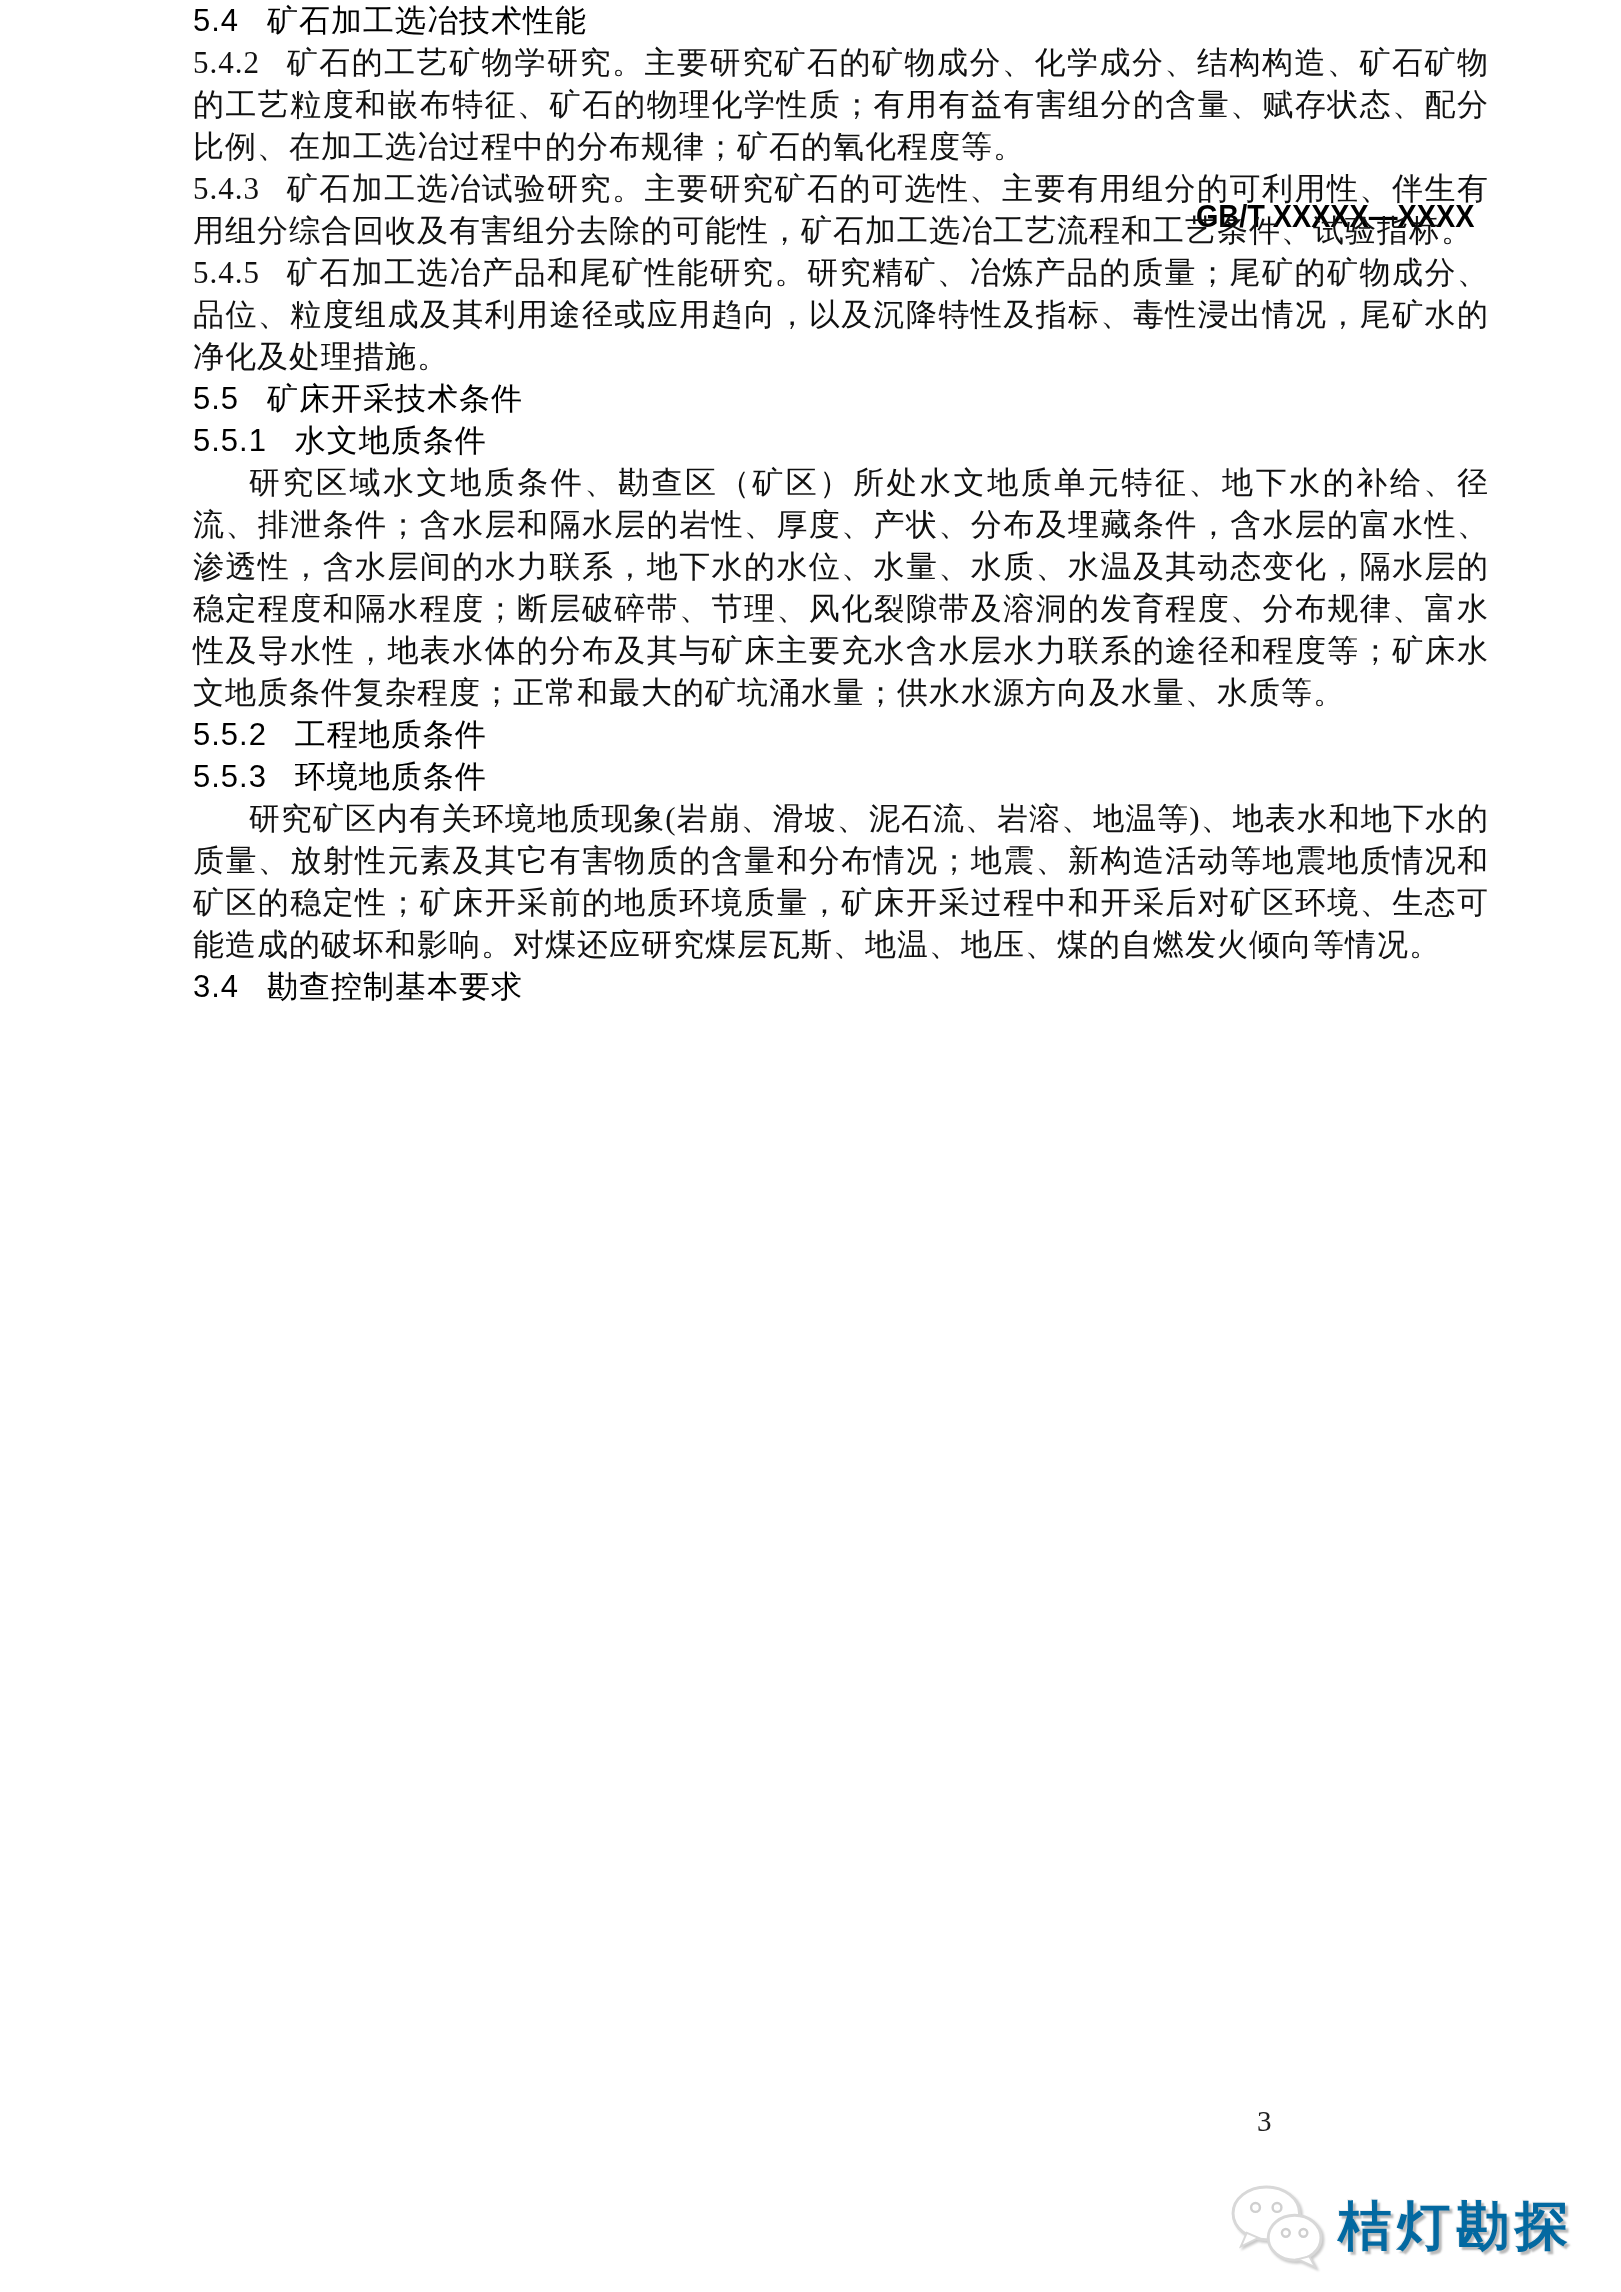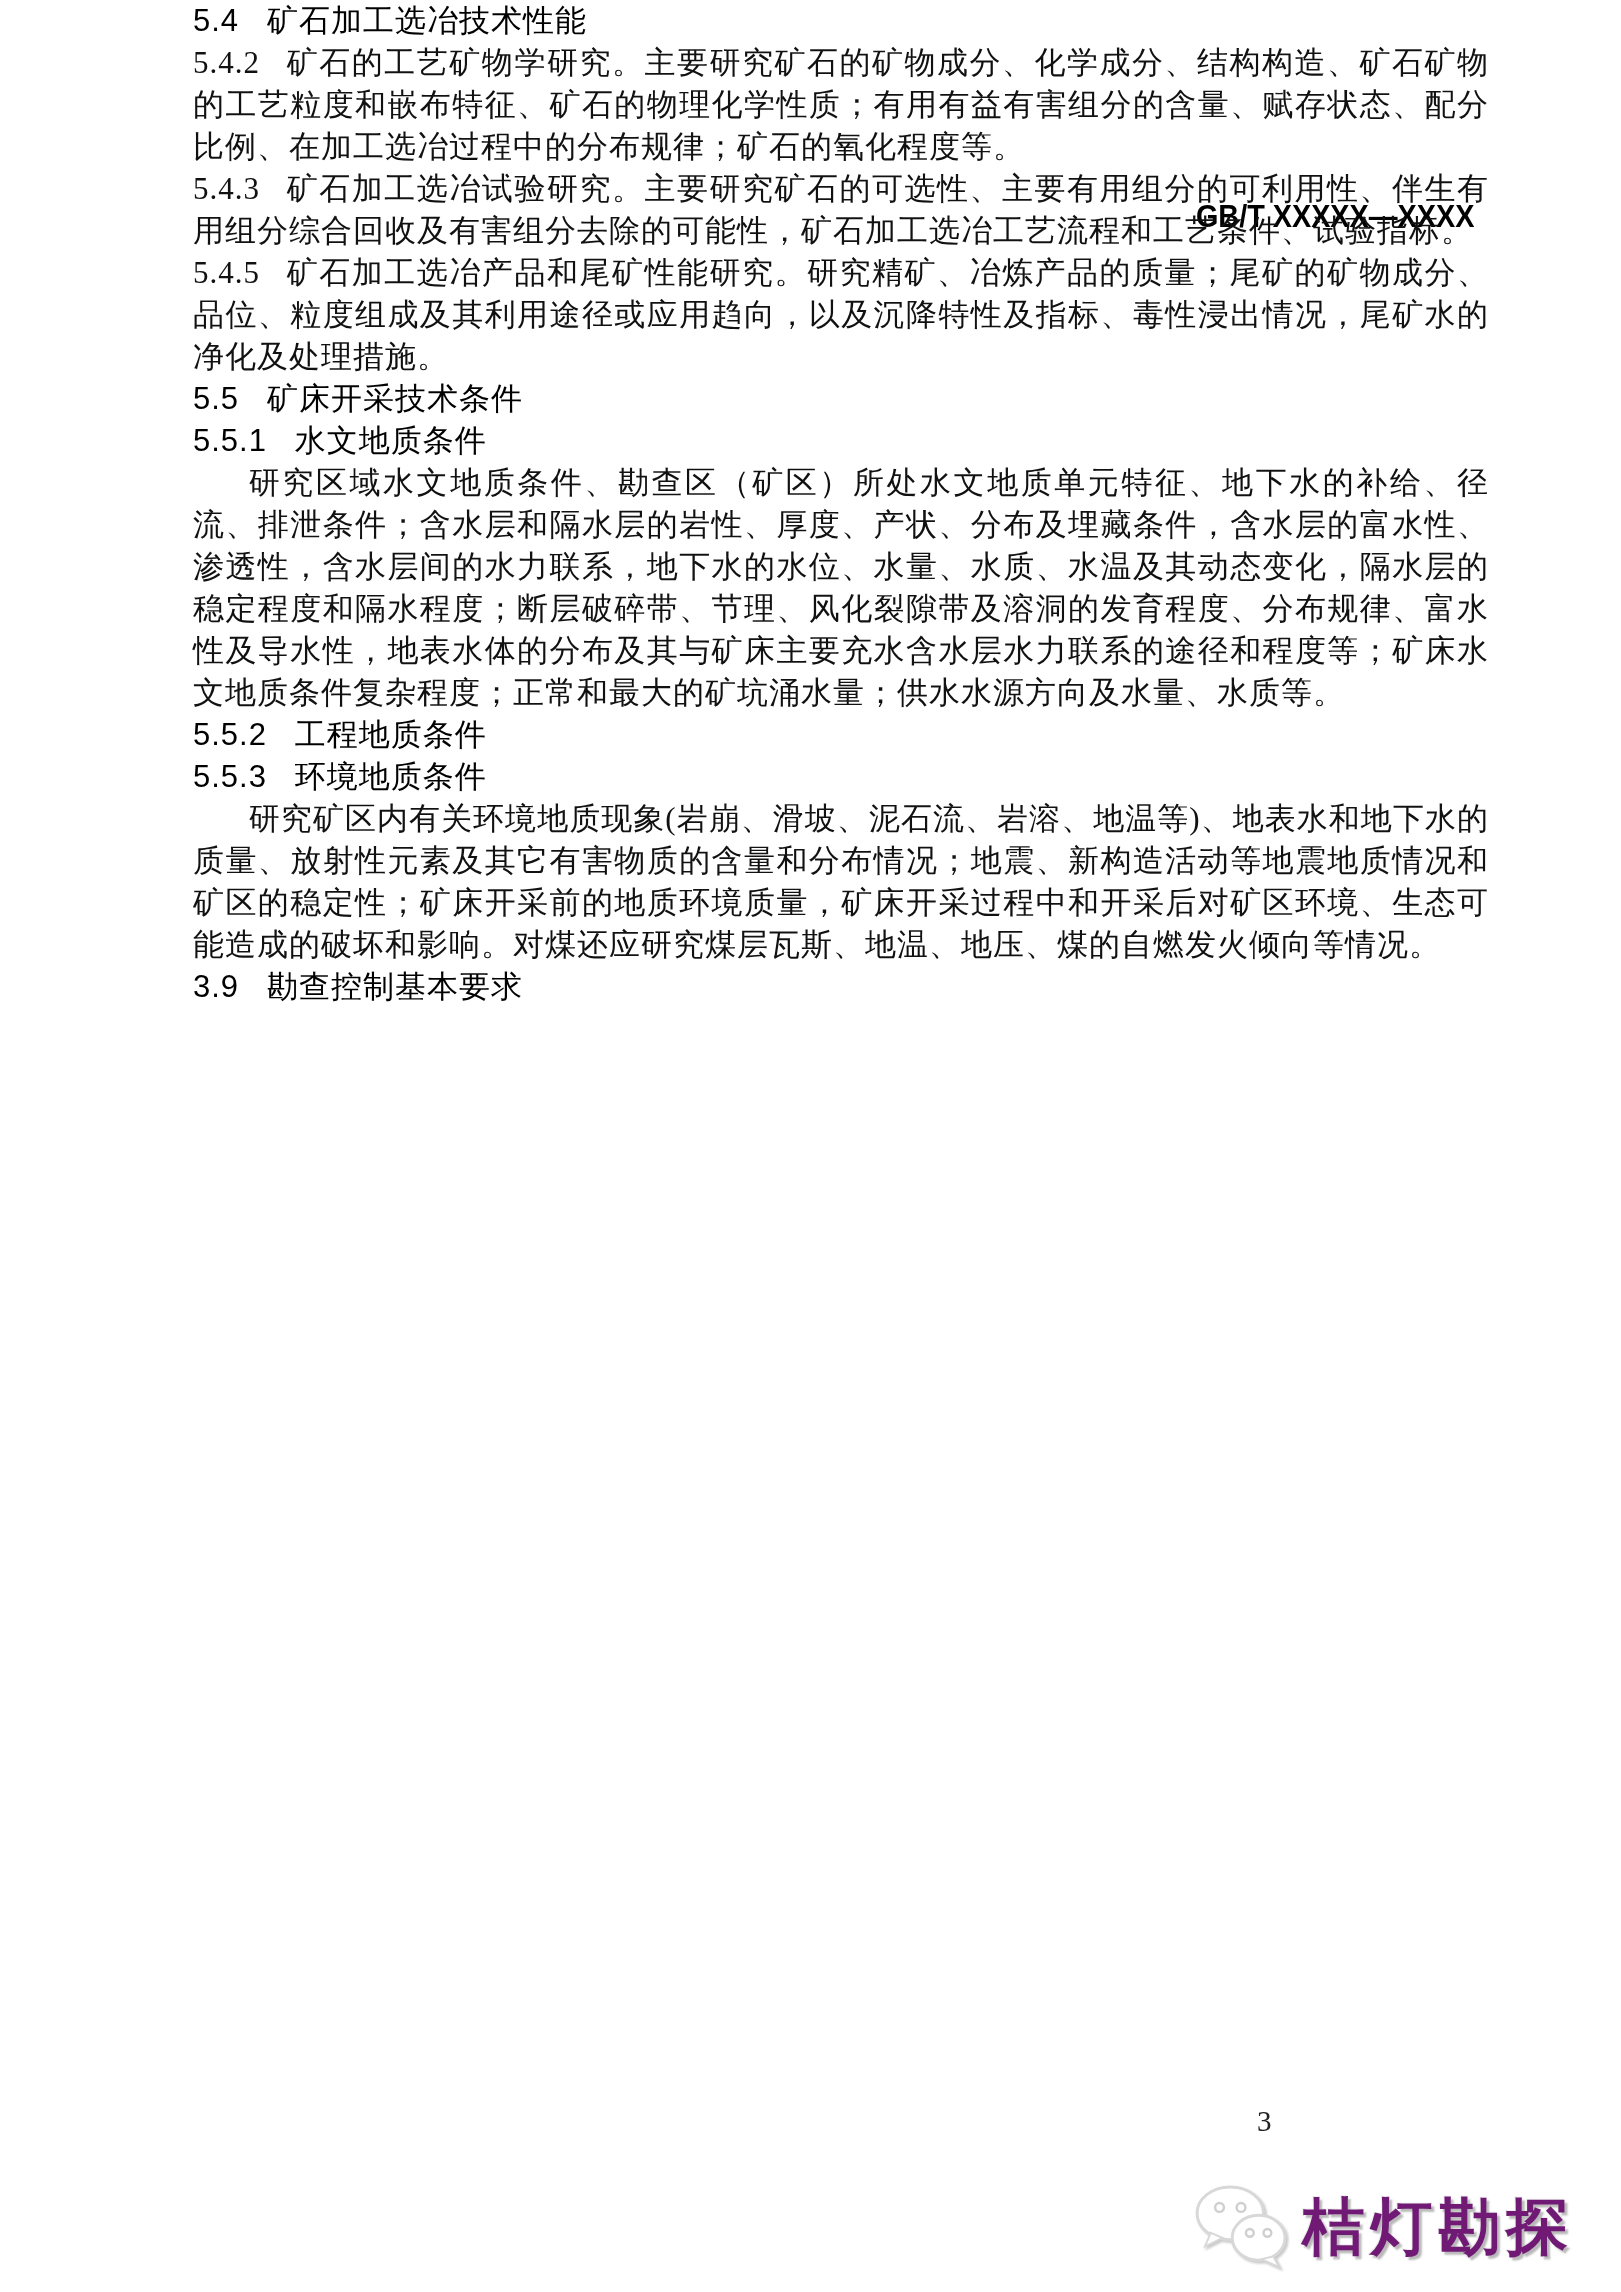--- a/index.html
+++ b/index.html
@@ -70,23 +70,23 @@
     position:absolute;
     top:2184px;right:47px;
     display:flex;align-items:center;gap:11.8px;
     user-select:none;
   }
   .wechat-icon{
     filter:drop-shadow(2.9px 2.9px 1px #c9c9c9);
   }
   .brand{
     font-family:"Liberation Sans", sans-serif;
-    font-size:62px;font-weight:700;
+    font-size:53px;font-weight:700;
     letter-spacing:5.9px;
-    color:#701a75;
+    color:#0369a1;
     text-shadow:2.9px 2.9px 2px #b9b9b9, -1px -1px 0 #efefef;
     white-space:nowrap;
   }
 </style>
 </head>
 <body>
 
 <div class="page">
 
   <div class="header-code">GB/T XXXXX—XXXX</div>
@@ -110,21 +110,21 @@
     <p class="para indent mt-p551"><span>研究区域水文地质条件、勘查区（矿区）所处水文地质单元特征、地下水的补给、径流、排泄条件；含水层和隔水层的岩性、厚度、产状、分布及埋藏条件，含水层的富水性、渗透性，含水层间的水力联系，地下水的水位、水量、水质、水温及其动态变化，隔水层的稳定程度和隔水程度；断层破碎带、节理、风化裂隙带及溶洞的发育程度、分布规律、富水性及导水性，地表水体的分布及其与矿床主要充水含水层水力联系的途径和程度等；矿床水文地质条件复杂程度；正常和最大的矿坑涌水量；供水水源方向及水量、水质等。</span></p>
 
     <h3 class="h2 mt-h552"><span class="num">5.5.2</span><span>工程地质条件</span></h3>
 
 
     <h3 class="h2 mt-h553"><span class="num">5.5.3</span><span>环境地质条件</span></h3>
 
     <p class="para indent mt-p553"><span>研究矿区内有关环境地质现象(岩崩、滑坡、泥石流、岩溶、地温等)、地表水和地下水的质量、放射性元素及其它有害物质的含量和分布情况；地震、新构造活动等地震地质情况和矿区的稳定性；矿床开采前的地质环境质量，矿床开采过程中和开采后对矿区环境、生态可能造成的破坏和影响。对煤还应研究煤层瓦斯、地温、地压、煤的自燃发火倾向等情况。</span></p>
 
 
-    <h2 class="h2 mt-h61"><span class="num">3.9</span><span>勘查控制基本要求</span></h2>
+    <h2 class="h2 mt-h61"><span class="num">3.4</span><span>勘查控制基本要求</span></h2>
 
   </main>
 
   <div class="page-number">3</div>
 
   <div class="watermark">
     <svg class="wechat-icon" width="98" height="86" viewBox="0 0 100 88" xmlns="http://www.w3.org/2000/svg">
 
       <ellipse cx="38" cy="30" rx="34" ry="27" fill="#ffffff" stroke="#d8d8d8" stroke-width="3"></ellipse>
       <path d="M18 50 L12 64 L30 55 Z" fill="#ffffff" stroke="#d8d8d8" stroke-width="2"></path>

